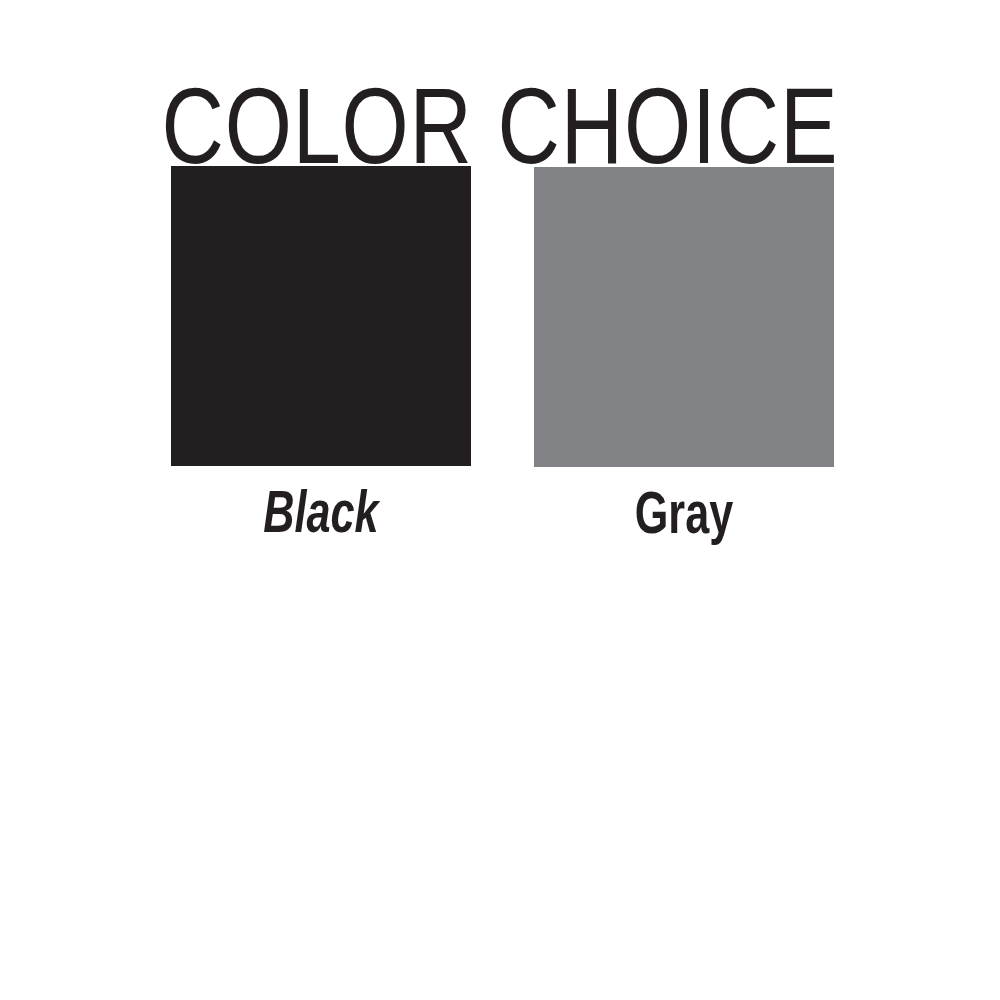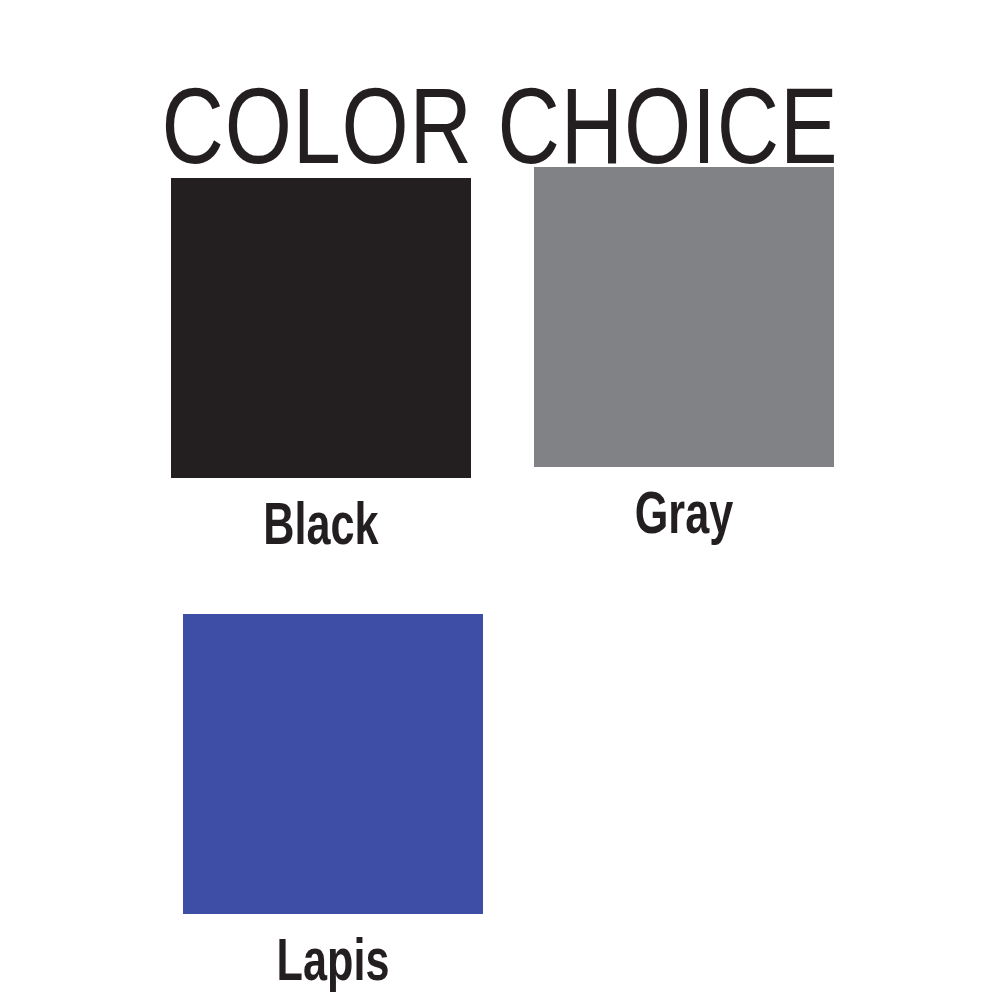--- a/index.html
+++ b/index.html
@@ -73,21 +73,21 @@
     font-size: 60px;
     line-height: 60px;
     letter-spacing: 0px;
     transform: scaleX(0.72);
     transform-origin: 50% 0;
     white-space: nowrap;
     margin-top: 16px;
   }
 
   
-  .cell-black { left: 171px; top: 178px; }
+  .cell-black { left: 171px; top: 166px; font-style: italic; }
   .cell-gray  { left: 534px; top: 167px; }
   .cell-lapis { left: 183px; top: 614px; }
   .cell-red   { left: 534px; top: 614px; }
 </style>
 </head>
 <body>
 
 <div id="page" style="background-color: rgb(255, 255, 255);">
 
   <h1 class="page-title">COLOR CHOICE</h1>
@@ -97,20 +97,16 @@
     <div class="swatch-cell cell-black">
       <span class="swatch-chip" style="background-color: rgb(35, 31, 32);"></span>
       <span class="swatch-label">Black</span>
     </div>
 
     <div class="swatch-cell cell-gray">
       <span class="swatch-chip" style="background-color: rgb(128, 130, 133);"></span>
       <span class="swatch-label">Gray</span>
     </div>
 
-    <div class="swatch-cell cell-lapis">
-      <span class="swatch-chip" style="background-color: rgb(62, 77, 165);"></span>
-      <span class="swatch-label">Lapis</span>
-    </div>
 
 
   </div>
 </div>
 
 </body></html>

